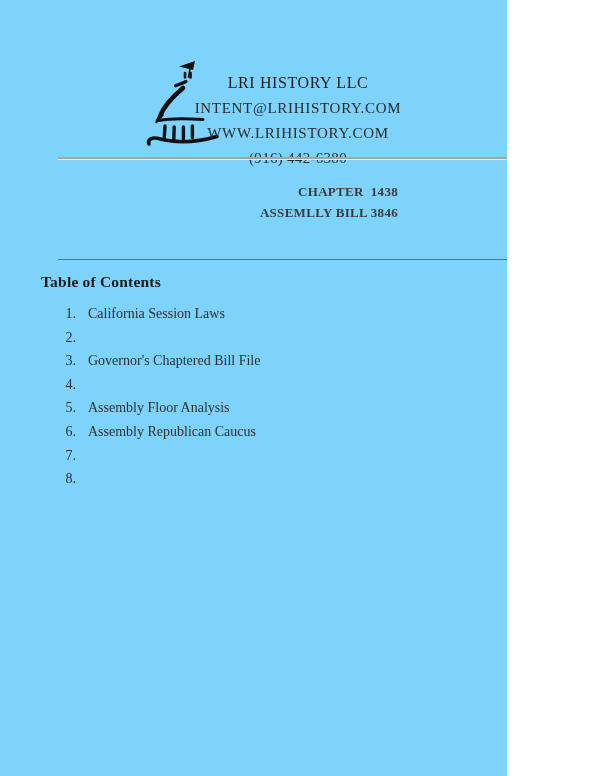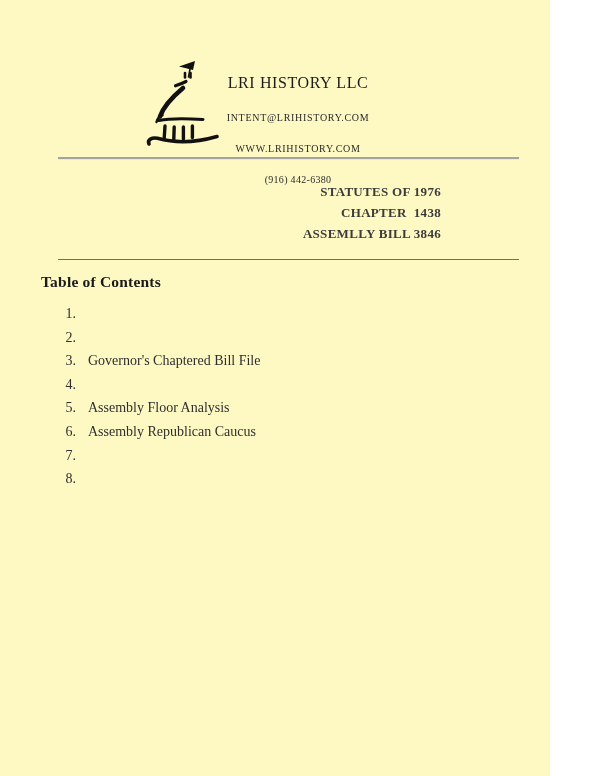--- a/index.html
+++ b/index.html
@@ -2,23 +2,23 @@
 <html><head>
 <meta charset="utf-8">
 <style>
   html, body {
     margin: 0;
     padding: 0;
     background: #ffffff;
   }
   .page {
     position: relative;
-    width: 550px;
+    width: 507px;
     height: 776px;
-    background: #fef9c3;
+    background: #7dd3fc;
     font-family: "Liberation Serif", serif;
     color: #2d2d2d;
     overflow: hidden;
     text-decoration: underline;
   }
 
   
   .logo {
     position: absolute;
     left: 140px;
@@ -33,24 +33,24 @@
     width: 596px;
     text-align: center;
   }
   .company {
     font-size: 16px;
     letter-spacing: 0.6px;
     color: #1c1c1c;
     white-space: pre;
   }
   .contact {
-    font-size: 10px;
+    font-size: 15px;
     letter-spacing: 0.7px;
     color: #2a2a2a;
-    margin-top: 20px;
+    margin-top: 8px;
     white-space: pre;
   }
   .contact.phone {
     letter-spacing: 0.3px;
   }
 
   
   .rule {
     position: absolute;
     left: 58px;
@@ -151,32 +151,32 @@
   <div class="header-text">
     <div class="company">LRI HISTORY LLC</div>
     <div class="contact">INTENT@LRIHISTORY.COM</div>
     <div class="contact">WWW.LRIHISTORY.COM</div>
     <div class="contact phone">(916) 442-6380</div>
   </div>
 
   <div class="rule rule-1"></div>
 
   <div class="bill-block">
-    <div class="bill-line">STATUTES OF 1976</div>
     <div class="bill-line">CHAPTER  1438</div>
     <div class="bill-line">ASSEMLLY BILL 3846</div>
   </div>
 
   <div class="rule rule-2"></div>
 
   <div class="toc-title">Table of Contents</div>
 
   <ol class="toc-list">
     <li class="toc-item">
       <span class="toc-num">1.</span>
+      <span class="toc-label">California Session Laws</span>
     </li>
     <li class="toc-item">
       <span class="toc-num">2.</span>
     </li>
     <li class="toc-item">
       <span class="toc-num">3.</span>
       <span class="toc-label">Governor's Chaptered Bill File</span>
     </li>
     <li class="toc-item">
       <span class="toc-num">4.</span>

